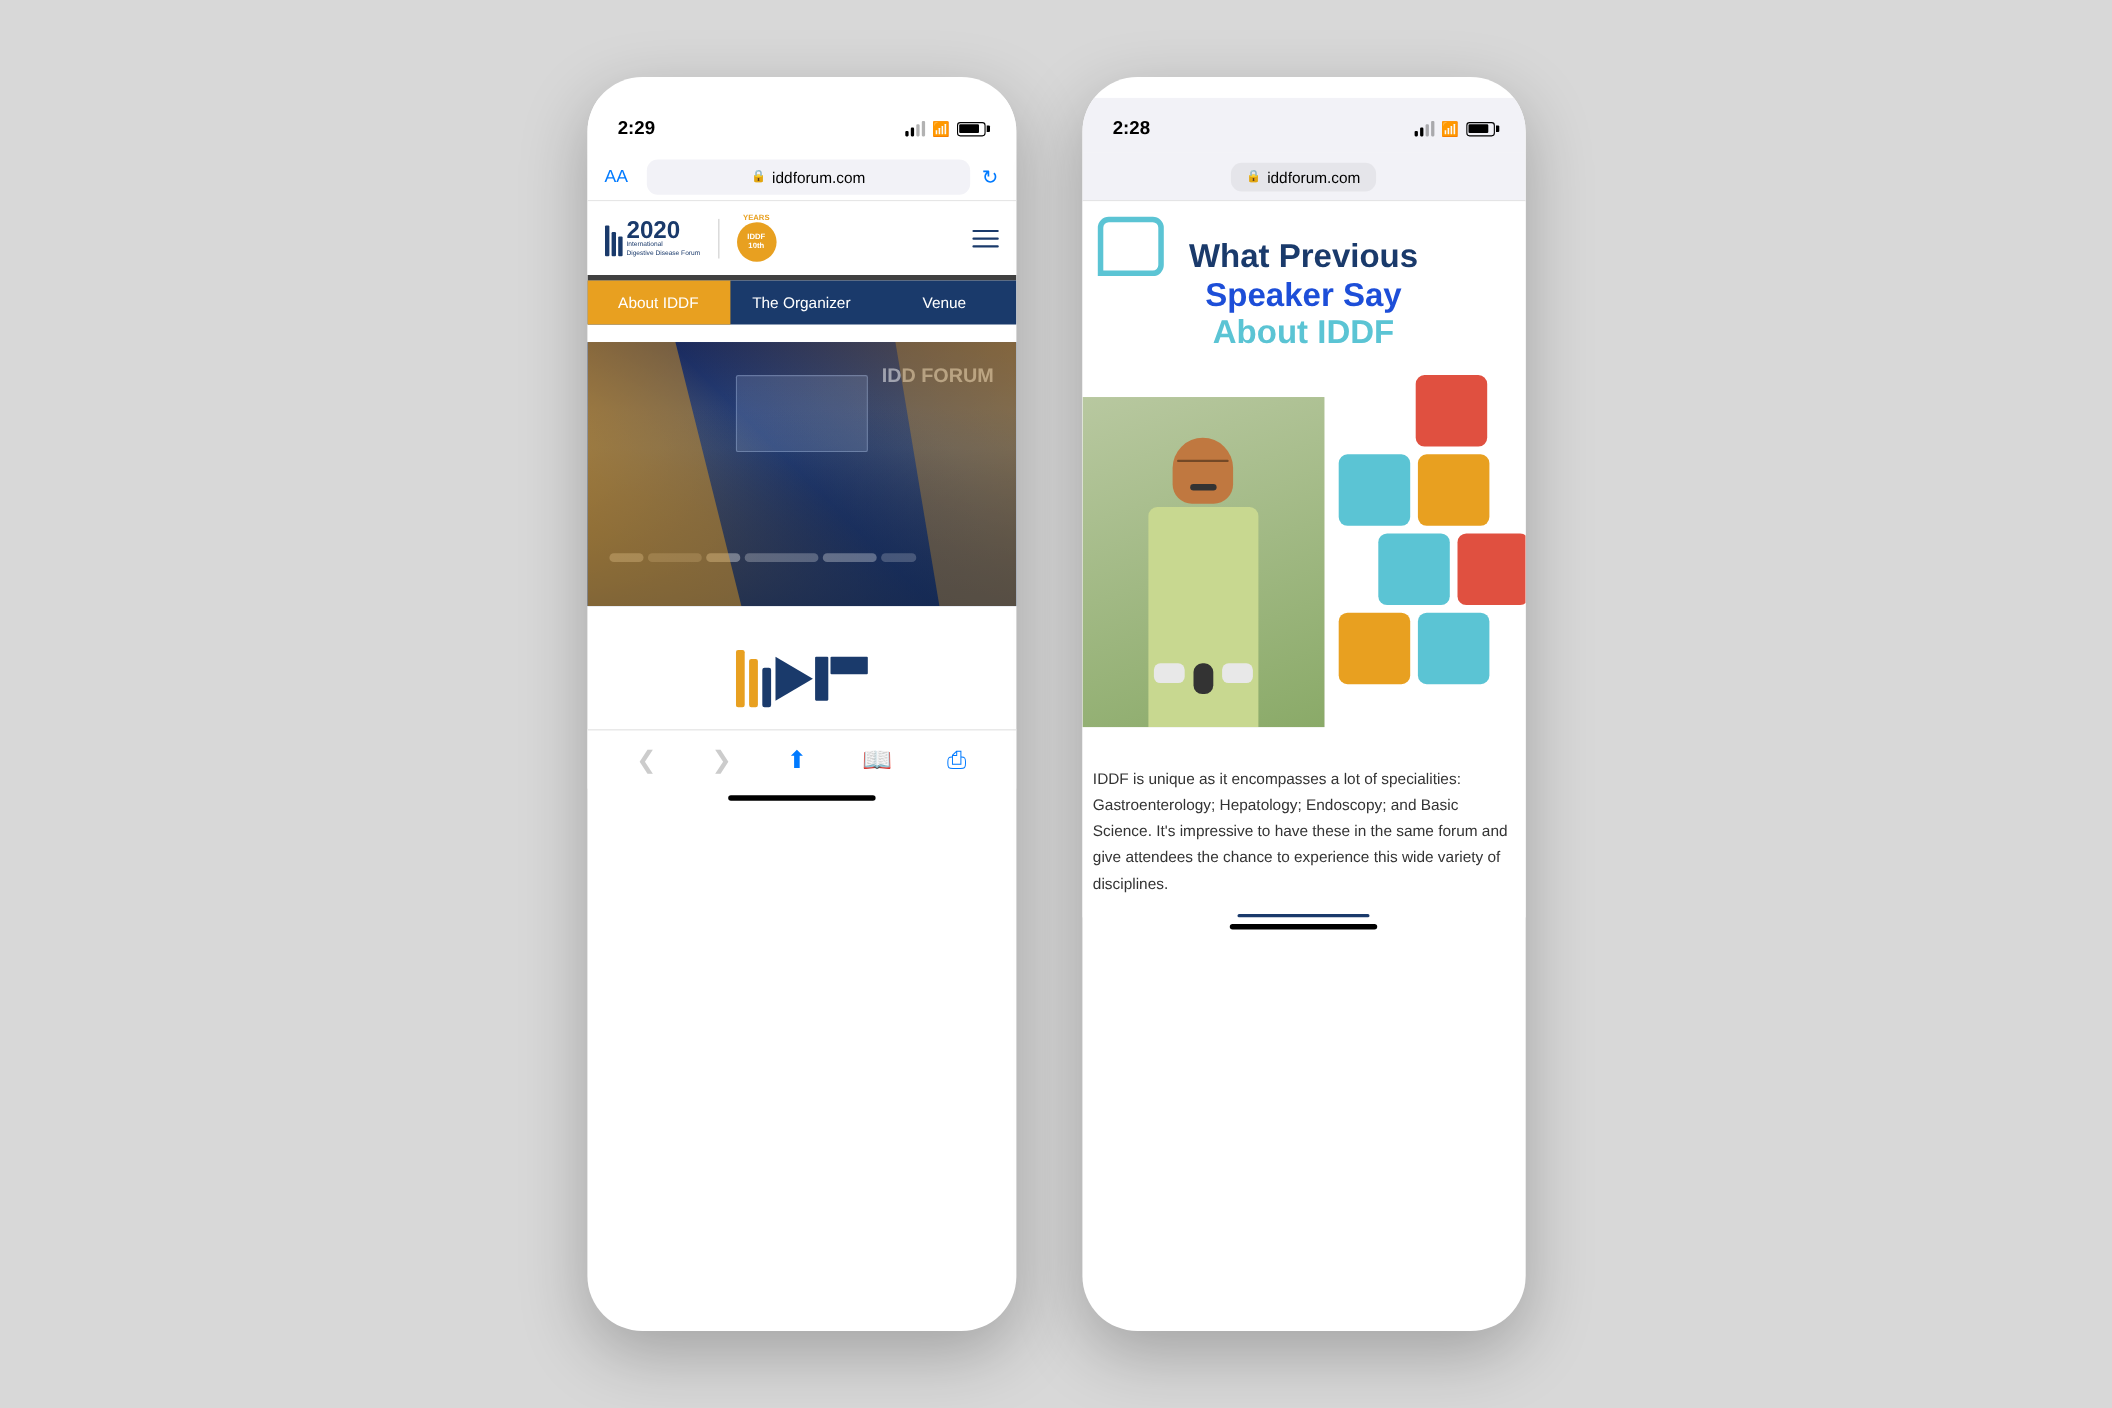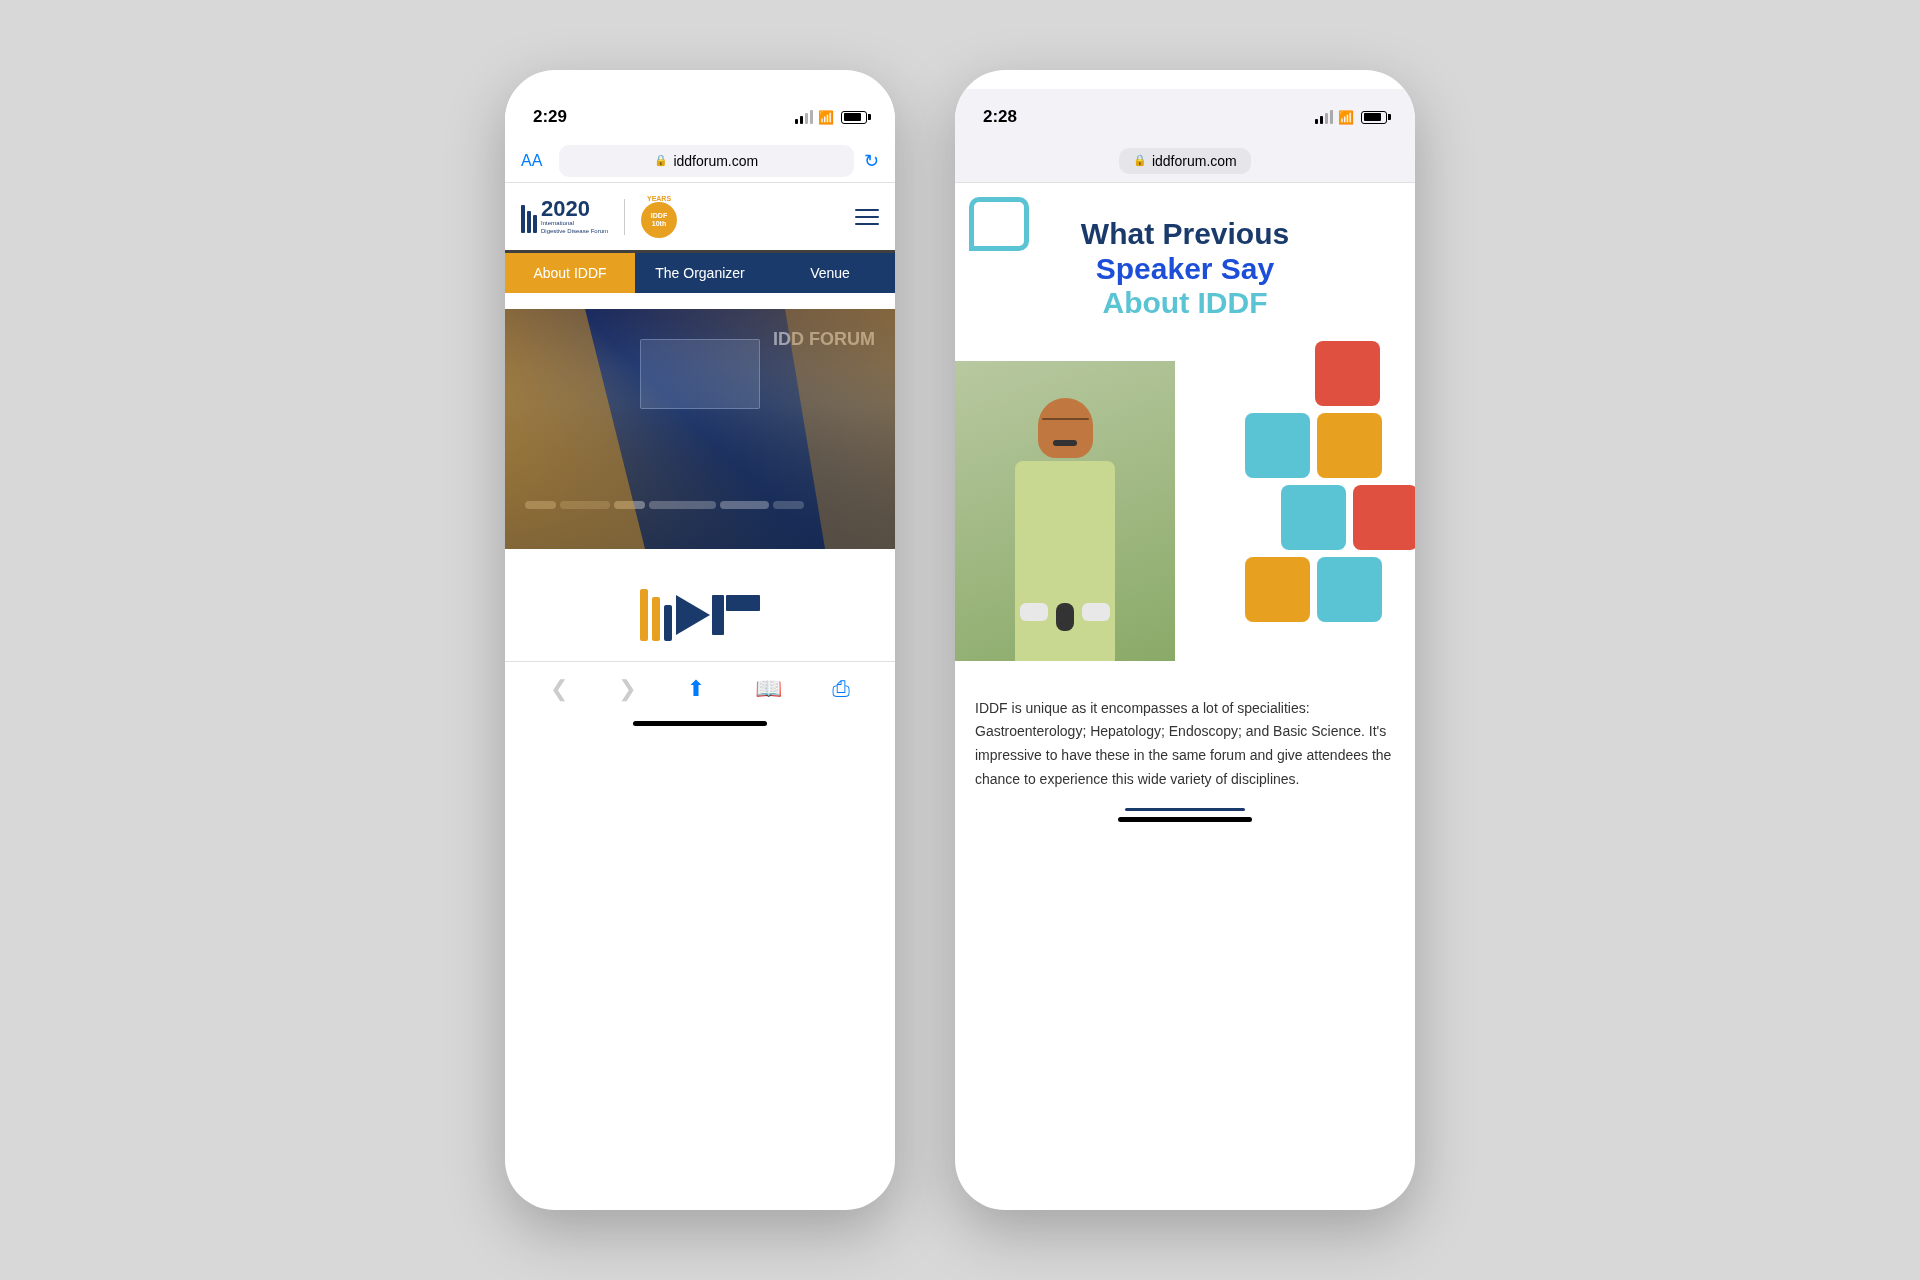--- a/index.html
+++ b/index.html
@@ -23,21 +23,21 @@
       overflow: hidden;
       position: relative;
     }
 
     .phone-left {
       width: 390px;
       height: 1140px;
     }
 
     .phone-right {
-      width: 460px;
+      width: 403px;
       height: 1140px;
     }
 
     
     .status-bar {
       background: #fff;
       display: flex;
       align-items: center;
       justify-content: space-between;
       padding: 14px 28px 8px;
@@ -156,21 +156,21 @@
     }
 
     
     
     .site-header {
       display: flex;
       align-items: center;
       justify-content: space-between;
       padding: 12px 16px;
       background: #fff;
-      border-bottom: 3px solid #404040;
+      border-bottom: 5px solid #404040;
     }
 
     .logo-area {
       display: flex;
       align-items: center;
       gap: 8px;
     }
 
     .logo-iddf {
       display: flex;
@@ -382,21 +382,21 @@
 
     .geo-shape.red { background: #e05040; }
     .geo-shape.blue { background: #5bc4d4; }
     .geo-shape.orange { background: #e8a020; }
 
     
     .shape-1 { top: 0; left: 70px; }
 
     
     .quote-text {
-      padding: 16px 20px;
+      padding: 16px 10px;
       font-size: 14px;
       color: #333;
       line-height: 1.7;
     }
 
     
     .address-bar-right {
       background: #f2f2f7;
       display: flex;
       align-items: center;

